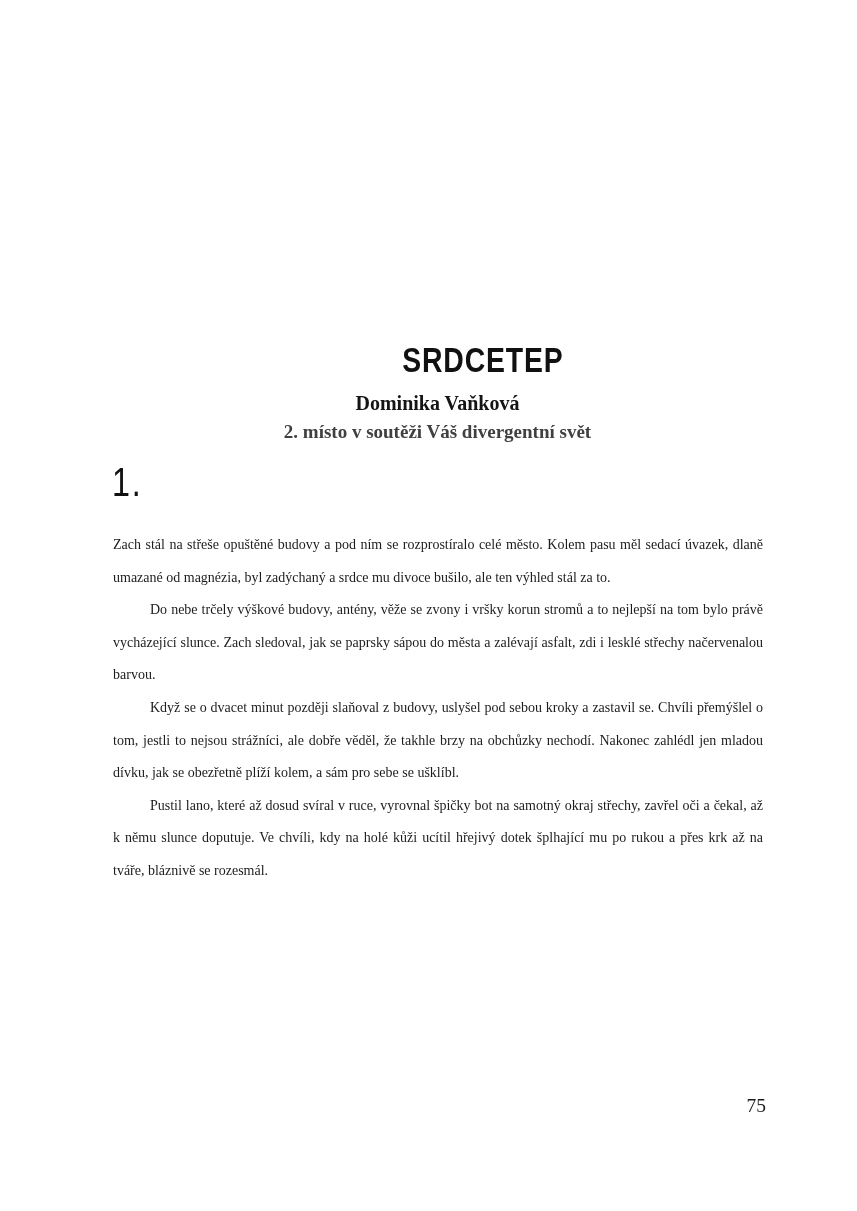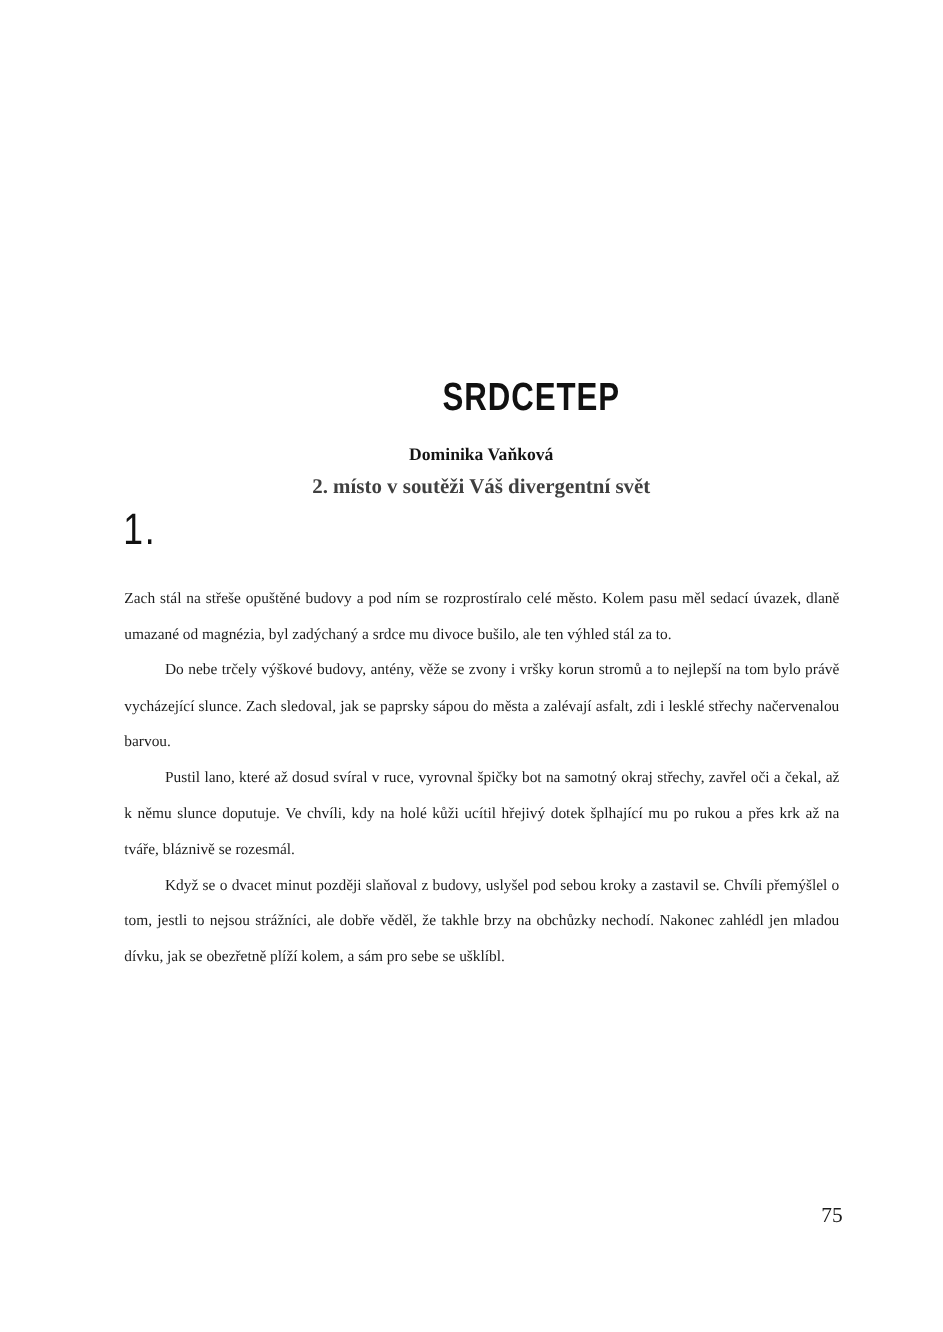--- a/index.html
+++ b/index.html
@@ -33,23 +33,23 @@
     font-family: "Liberation Sans", sans-serif;
     font-weight: bold;
     font-size: 33px;
     line-height: 36px;
     letter-spacing: 1px;
     color: #111111;
     transform: scale(0.86, 1.08);
     transform-origin: right bottom;
   }
   .author-line {
-    margin-top: 21px;
+    margin-top: 10px;
     font-weight: bold;
-    font-size: 16px;
+    font-size: 20px;
     line-height: 26px;
     color: #151515;
   }
   .contest-line {
     margin-top: 3px;
     font-weight: bold;
     font-size: 19px;
     line-height: 25px;
     color: #404040;
   }
@@ -108,21 +108,21 @@
     <h1 class="story-title">SRDCETEP</h1>
     <div class="author-line">Dominika Vaňková</div>
     <div class="contest-line">2. místo v soutěži Váš divergentní svět</div>
   </header>
 
   <div class="chapter-number">1.</div>
 
   <main class="body-text" lang="cs">
     <p class="first">Zach stál na střeše opuštěné budovy a pod ním se rozprostíralo celé město. Kolem pasu měl sedací úvazek, dlaně umazané od magnézia, byl zadýchaný a srdce mu divoce bušilo, ale ten výhled stál za to.</p>
     <p>Do nebe trčely výškové budovy, antény, věže se zvony i vršky korun stromů a to nejlepší na tom bylo právě vycházející slunce. Zach sledoval, jak se paprsky sápou do města a zalévají asfalt, zdi i lesklé střechy načervenalou barvou.</p>
+    <p>Když se o dvacet minut později slaňoval z budovy, uslyšel pod sebou kroky a zastavil se. Chvíli přemýšlel o tom, jestli to nejsou strážníci, ale dobře věděl, že takhle brzy na obchůzky nechodí. Nakonec zahlédl jen mladou dívku, jak se obezřetně plíží kolem, a sám pro sebe se ušklíbl.</p>
     <p>Pustil lano, které až dosud svíral v ruce, vyrovnal špičky bot na samotný okraj střechy, zavřel oči a čekal, až k němu slunce doputuje. Ve chvíli, kdy na holé kůži ucítil hřejivý dotek šplhající mu po rukou a přes krk až na tváře, bláznivě se rozesmál.</p>
-    <p>Když se o dvacet minut později slaňoval z budovy, uslyšel pod sebou kroky a zastavil se. Chvíli přemýšlel o tom, jestli to nejsou strážníci, ale dobře věděl, že takhle brzy na obchůzky nechodí. Nakonec zahlédl jen mladou dívku, jak se obezřetně plíží kolem, a sám pro sebe se ušklíbl.</p>
   </main>
 
   <footer>
     <span class="page-number">75</span>
   </footer>
 
 </div>
 
 </body></html>

